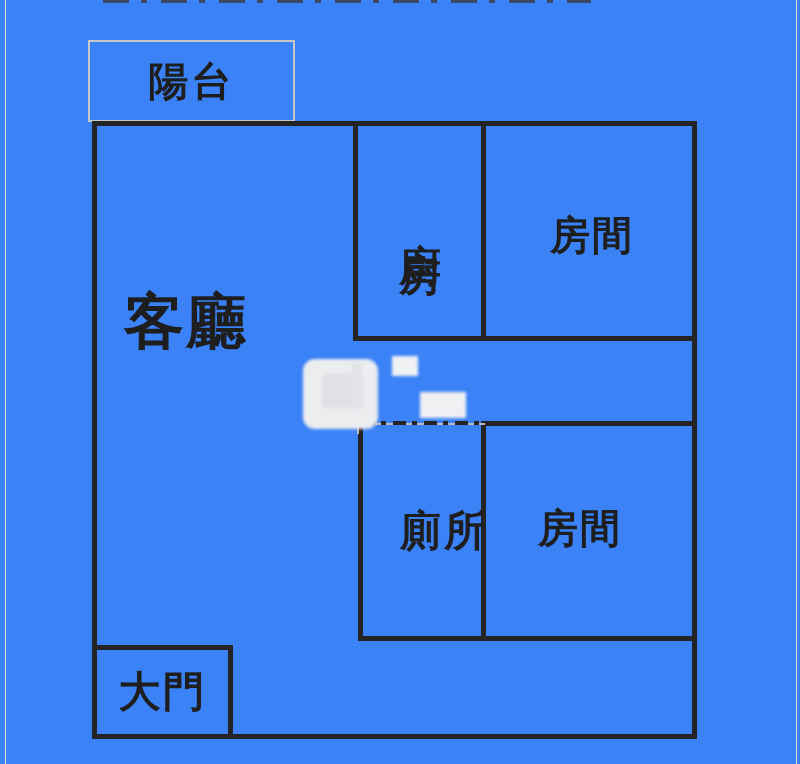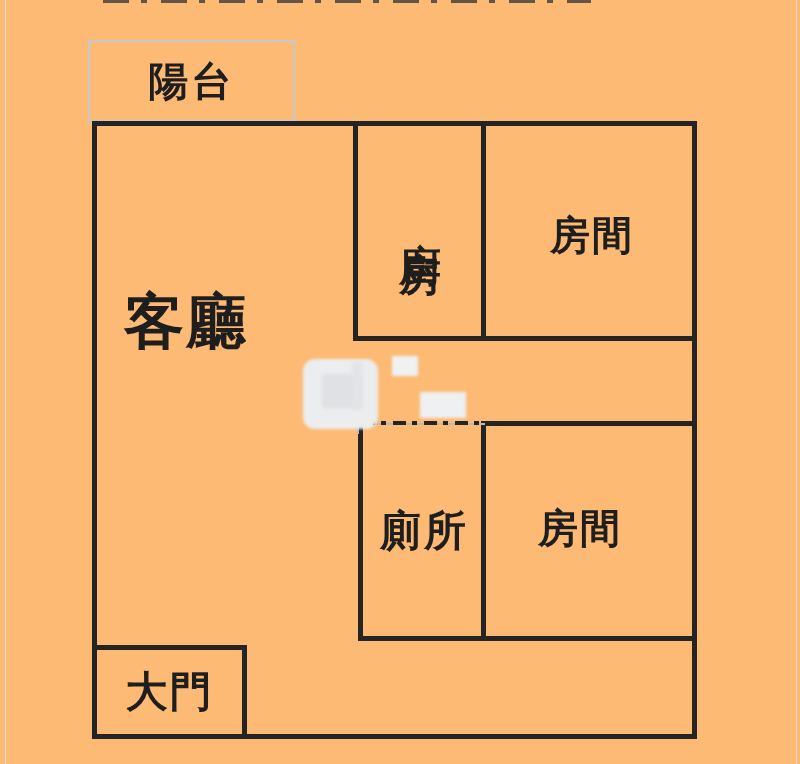--- a/index.html
+++ b/index.html
@@ -5,21 +5,21 @@
   html, body {
     margin: 0;
     padding: 0;
     background: #ffffff;
     font-family: "Liberation Sans", sans-serif;
   }
   .canvas {
     position: relative;
     width: 800px;
     height: 764px;
-    background: #fdba74;
+    background: #3b82f6;
     overflow: hidden;
   }
   
   .edge-line {
     position: absolute;
     top: 0;
     width: 1px;
     height: 764px;
     background: #e0e1e3;
   }
@@ -85,42 +85,42 @@
     width: 207px; height: 82px;
     border: 2px solid #c6c8cb;
     box-sizing: border-box;
     display: flex; align-items: center; justify-content: center;
   }
 
   
   .door-box {
     position: absolute;
     left: 92px; top: 645px;
-    width: 155px; height: 94px;
+    width: 141px; height: 94px;
     border: 5px solid #242424;
     box-sizing: border-box;
     display: flex; align-items: center; justify-content: center;
   }
 
   .room-label {
     position: absolute;
     transform: translate(-50%, -50%);
     color: #1e1e1e;
     font-weight: 600;
     white-space: nowrap;
     letter-spacing: 2px;
   }
   .lbl-living  { left: 186px; top: 322px; font-size: 60px; }
   .lbl-kitchen {
     left: 420px; top: 217px; font-size: 42px;
     writing-mode: vertical-rl; text-orientation: upright;
     letter-spacing: 8px;
   }
   .lbl-bed-top    { left: 592px; top: 235px; font-size: 40px; }
-  .lbl-toilet     { left: 424px; top: 531px; font-size: 42px; }
+  .lbl-toilet     { left: 444px; top: 531px; font-size: 42px; }
   .lbl-bed-bottom { left: 580px; top: 528px; font-size: 40px; }
   .balcony-label  { font-size: 40px; font-weight: 600; color: #1e1e1e; letter-spacing: 3px; }
   .door-label     { font-size: 42px; font-weight: 600; color: #1e1e1e; letter-spacing: 2px; }
 
   
   .watermark { position: absolute; left: 295px; top: 350px; width: 200px; height: 85px; }
   .wm { position: absolute; filter: blur(1.5px); }
   .wm-1 { left: 8px;  top: 9px;  width: 75px; height: 70px; background: #ecedef; border-radius: 12px; }
   .wm-2 { left: 27px; top: 24px; width: 40px; height: 34px; background: #dfe1e4; border-radius: 4px; }
   .wm-3 { left: 57px; top: 12px; width: 10px; height: 48px; background: #e2e4e7; }

